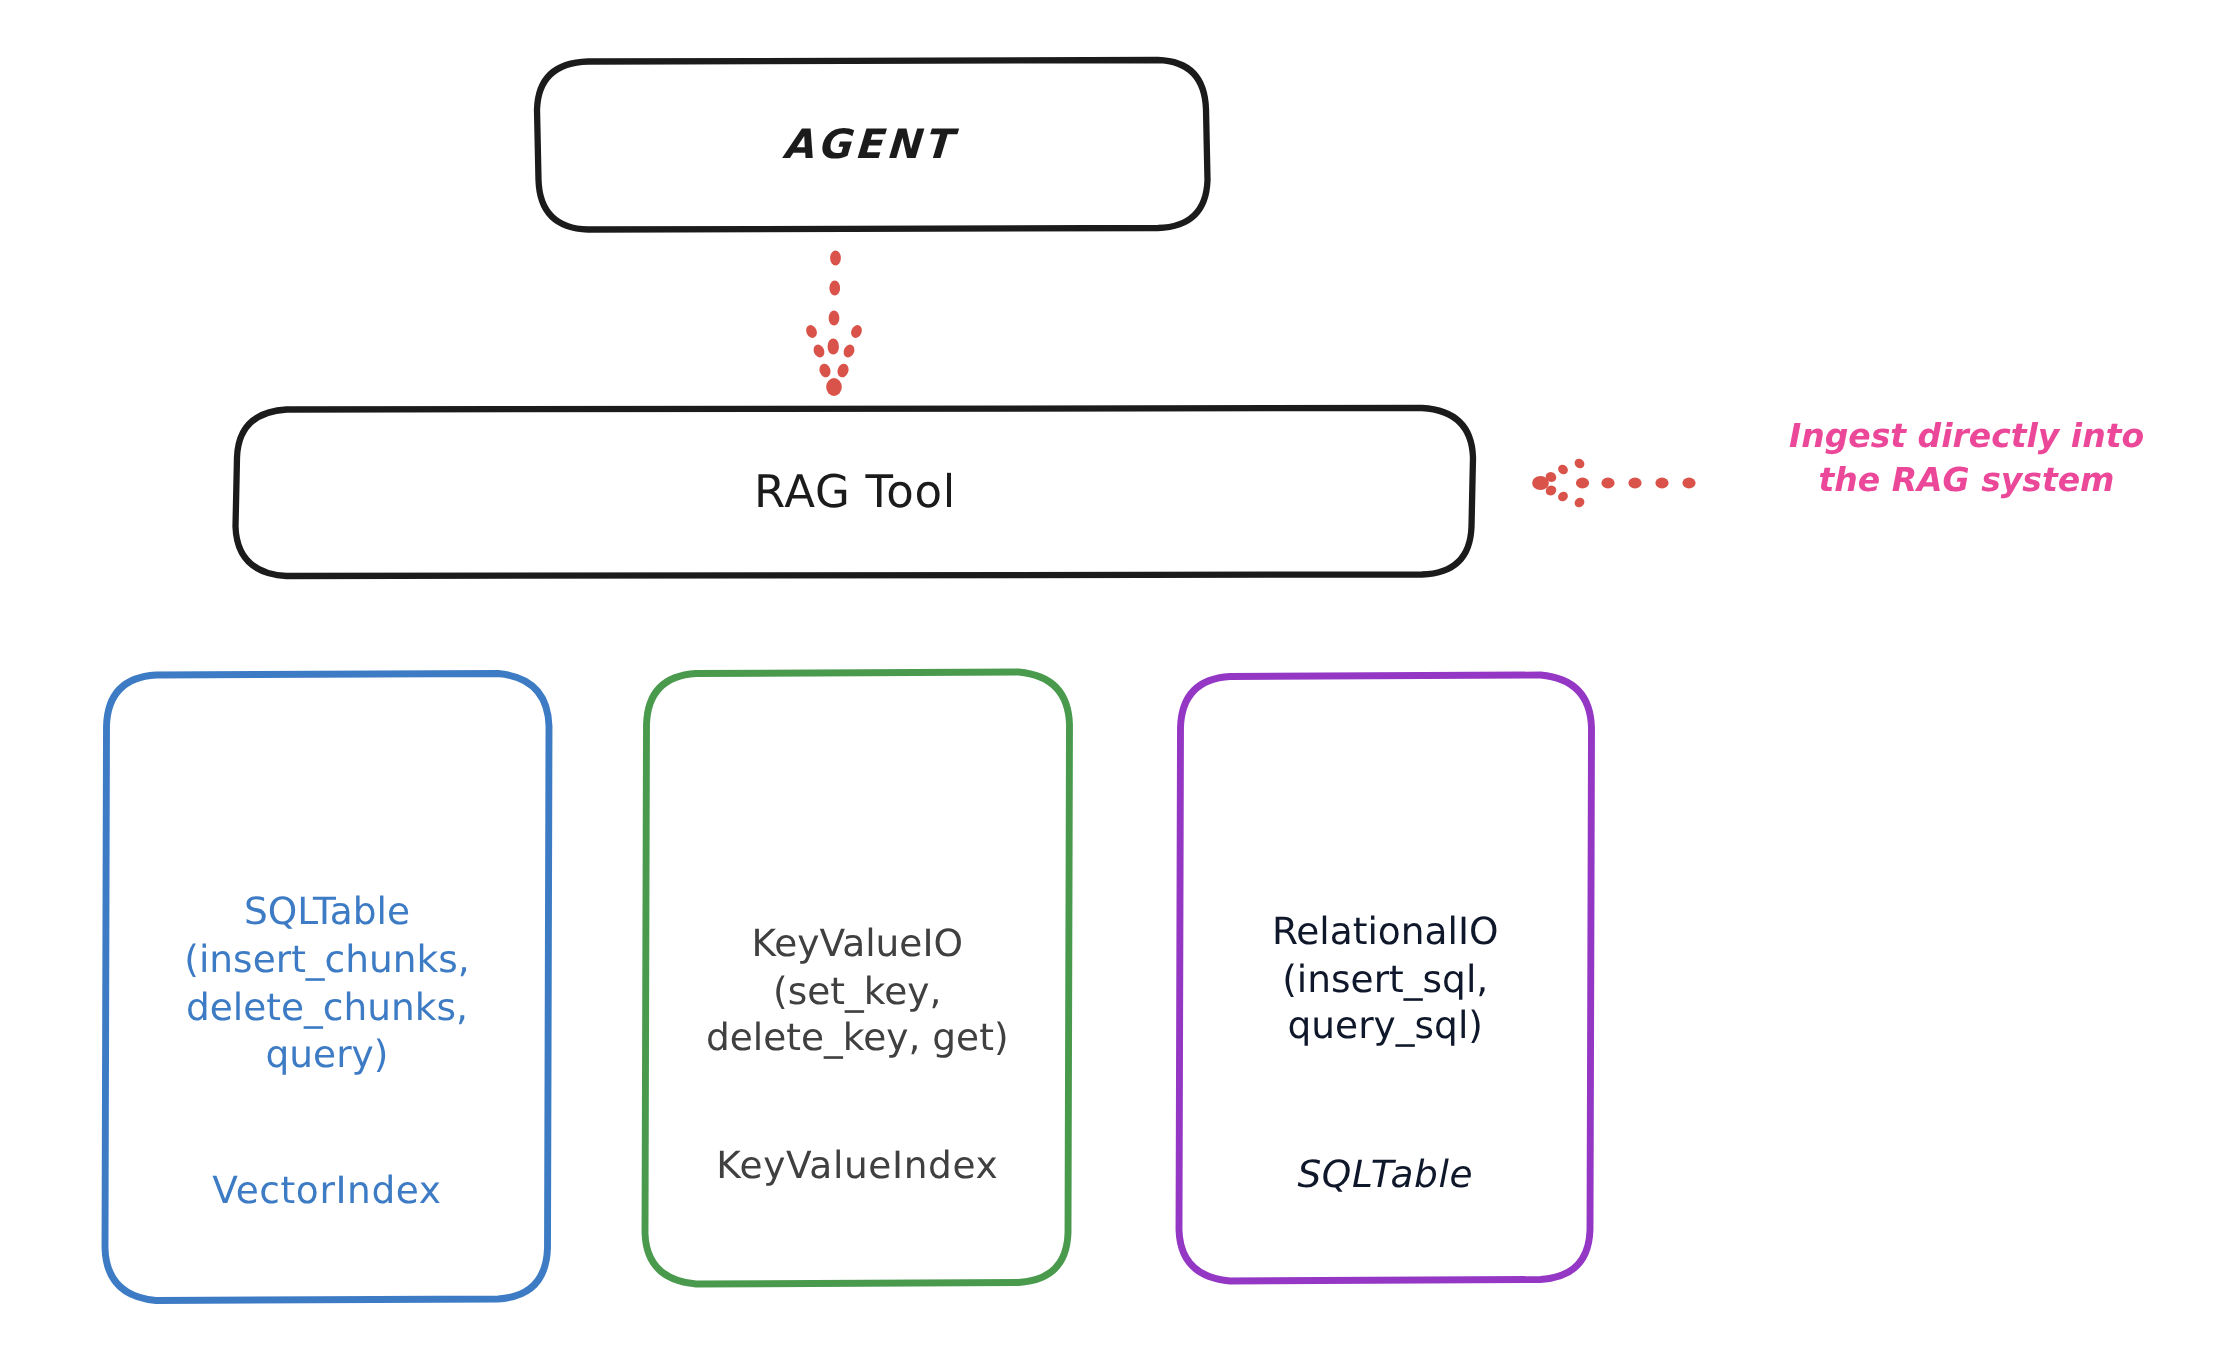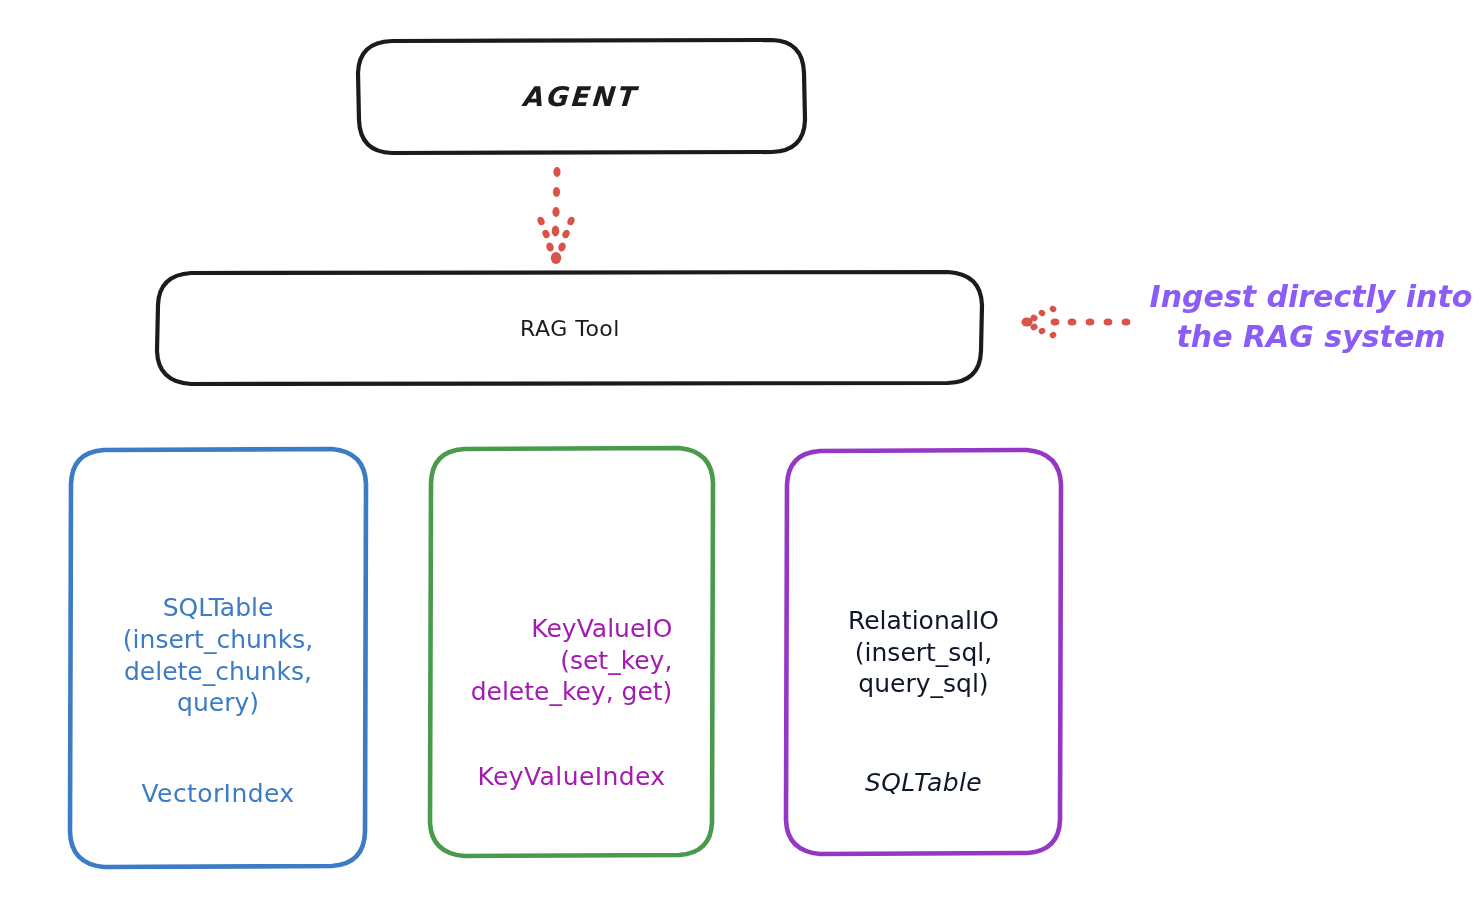--- a/index.html
+++ b/index.html
@@ -51,21 +51,21 @@
   }
 
   
   #rag-node {
     left: 157px;
     top: 272px;
     width: 826px;
     height: 112px;
   }
   #rag-label {
-    font-size: 22px;
+    font-size: 30px;
     font-weight: 500;
     color: #1b1b1b;
     letter-spacing: 0.5px;
   }
 
   
   .provider-node {
     padding: 0 10px;
   }
   #vector-node { left: 70px;  top: 449px; width: 296px; height: 418px; }
@@ -93,31 +93,31 @@
   .index-text {
     font-size: 25px;
     font-weight: 500;
     letter-spacing: 0.4px;
   }
   #vector-node .index-text { margin-top: 60px; }
   #keyvalue-node .index-text { margin-top: 54px; }
   #relational-node .index-text { margin-top: 68px; font-style: italic; }
 
   .c-blue   { color: #3d7cc4; }
-  .c-green  { color: #a21caf; text-align: right; }
+  .c-green  { color: #404040; }
   .c-purple { color: #0f172a; }
 
   
   #ingest-note {
     position: absolute;
     left: 1146px;
     top: 277px;
     width: 330px;
-    color: #8b5cf6;
-    font-size: 30px;
+    color: #ec4899;
+    font-size: 22px;
     line-height: 1.32;
     font-weight: 600;
     font-style: italic;
     text-align: center;
     white-space: pre-line;
   }
 </style>
 </head>
 <body>
 

